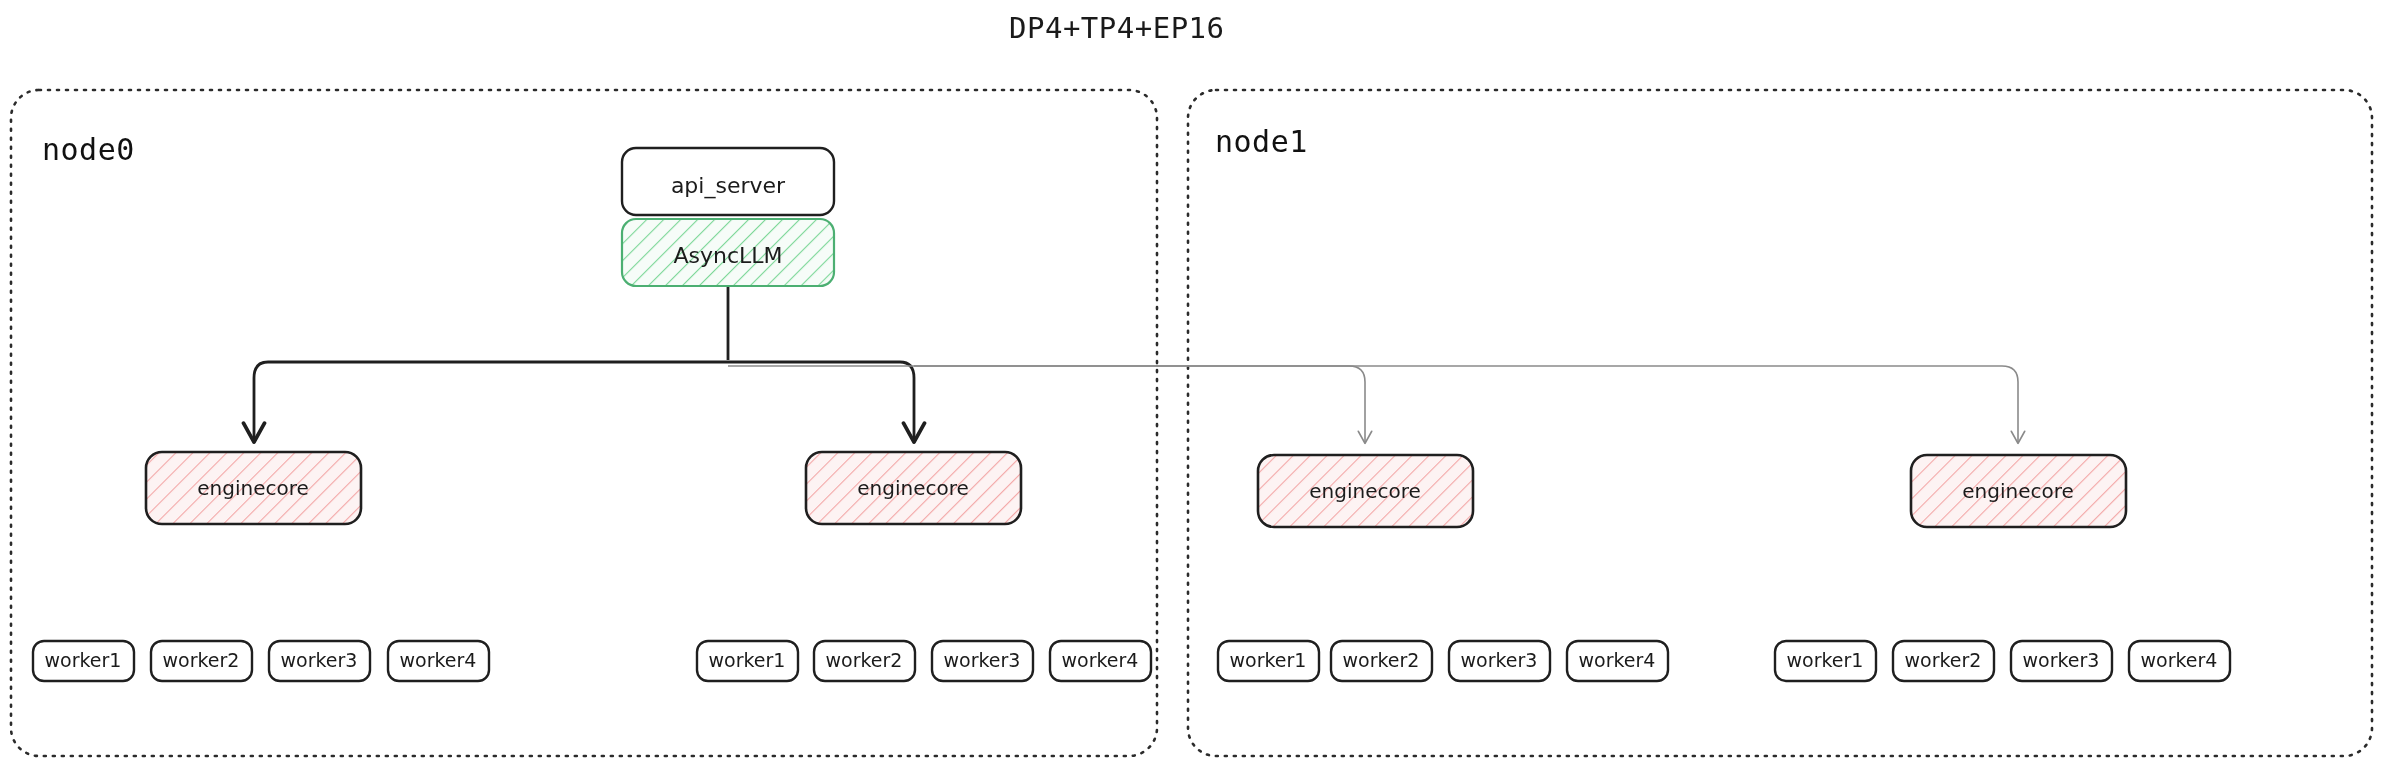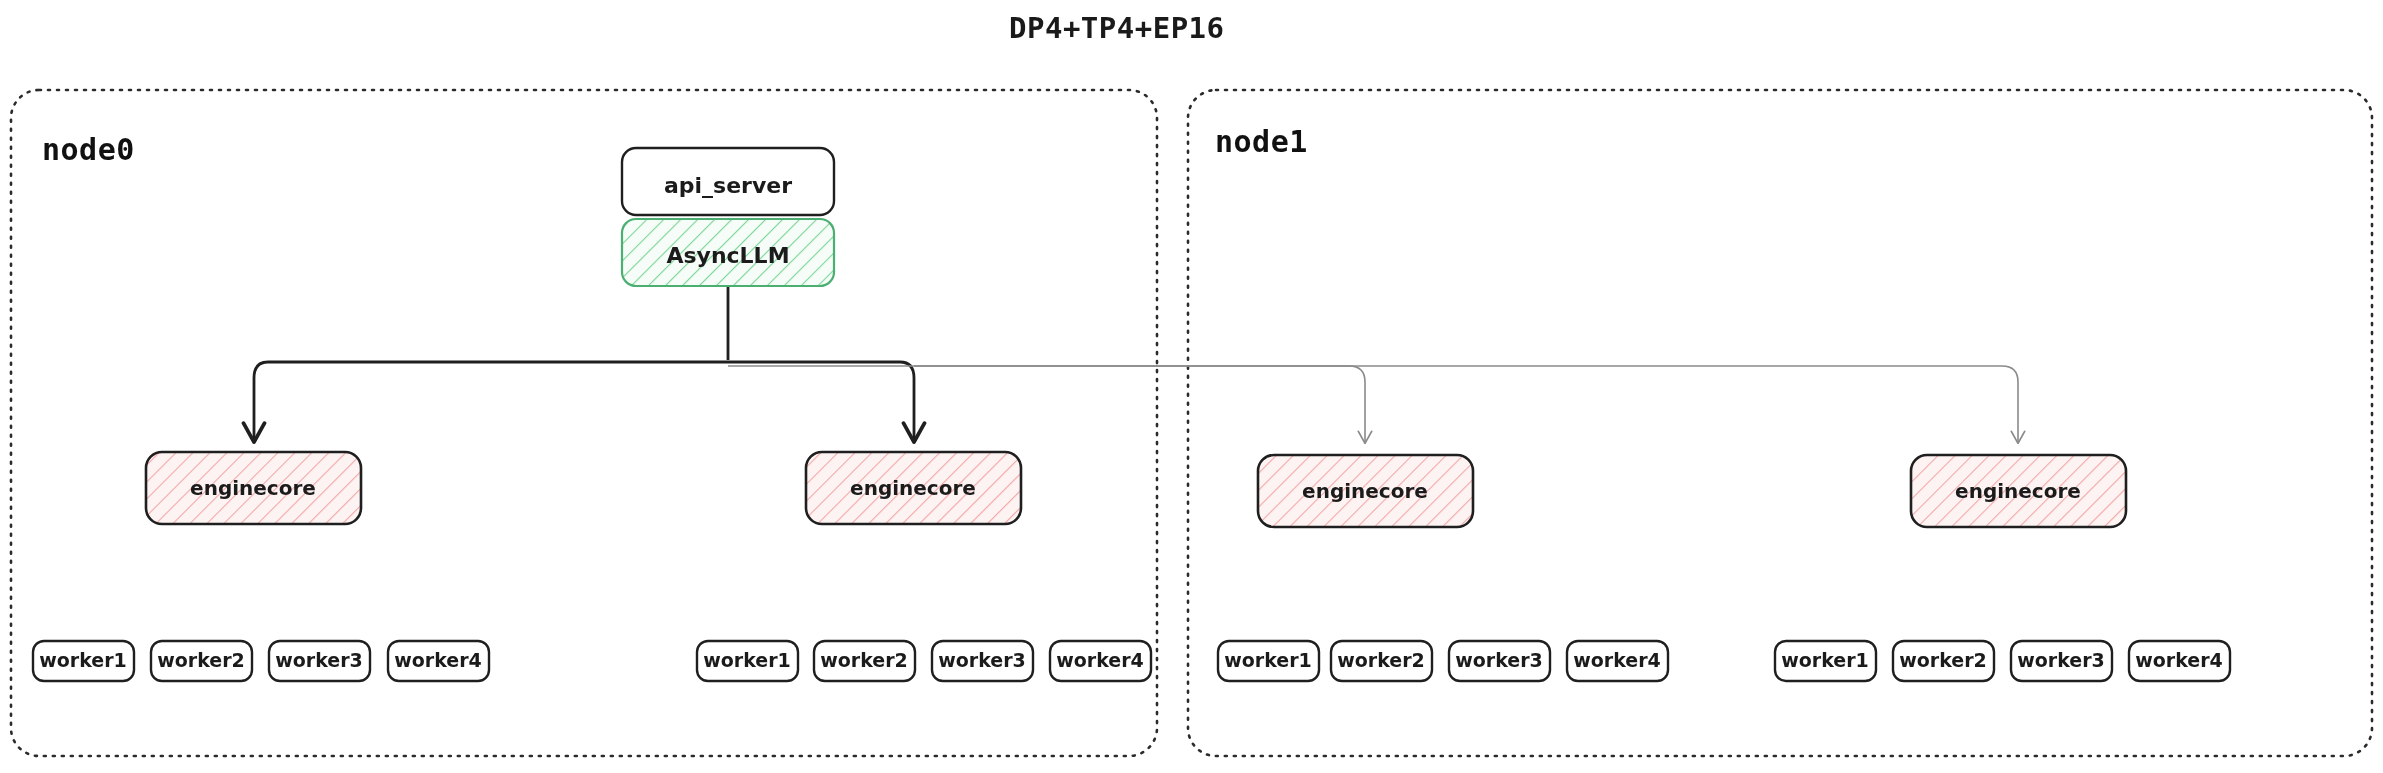--- a/index.html
+++ b/index.html
@@ -10,21 +10,20 @@
   body {
     width: 2383px;
     height: 773px;
     font-family: "DejaVu Sans", sans-serif;
     overflow: hidden;
   }
   #diagram-root {
     position: relative;
     width: 2383px;
     height: 773px;
-    font-weight: bold;
   }
   svg.diagram {
     display: block;
     width: 2383px;
     height: 773px;
   }
   .title-text {
     font-family: "DejaVu Sans Mono", monospace;
     font-size: 29px;
     fill: #1a1a1a;

